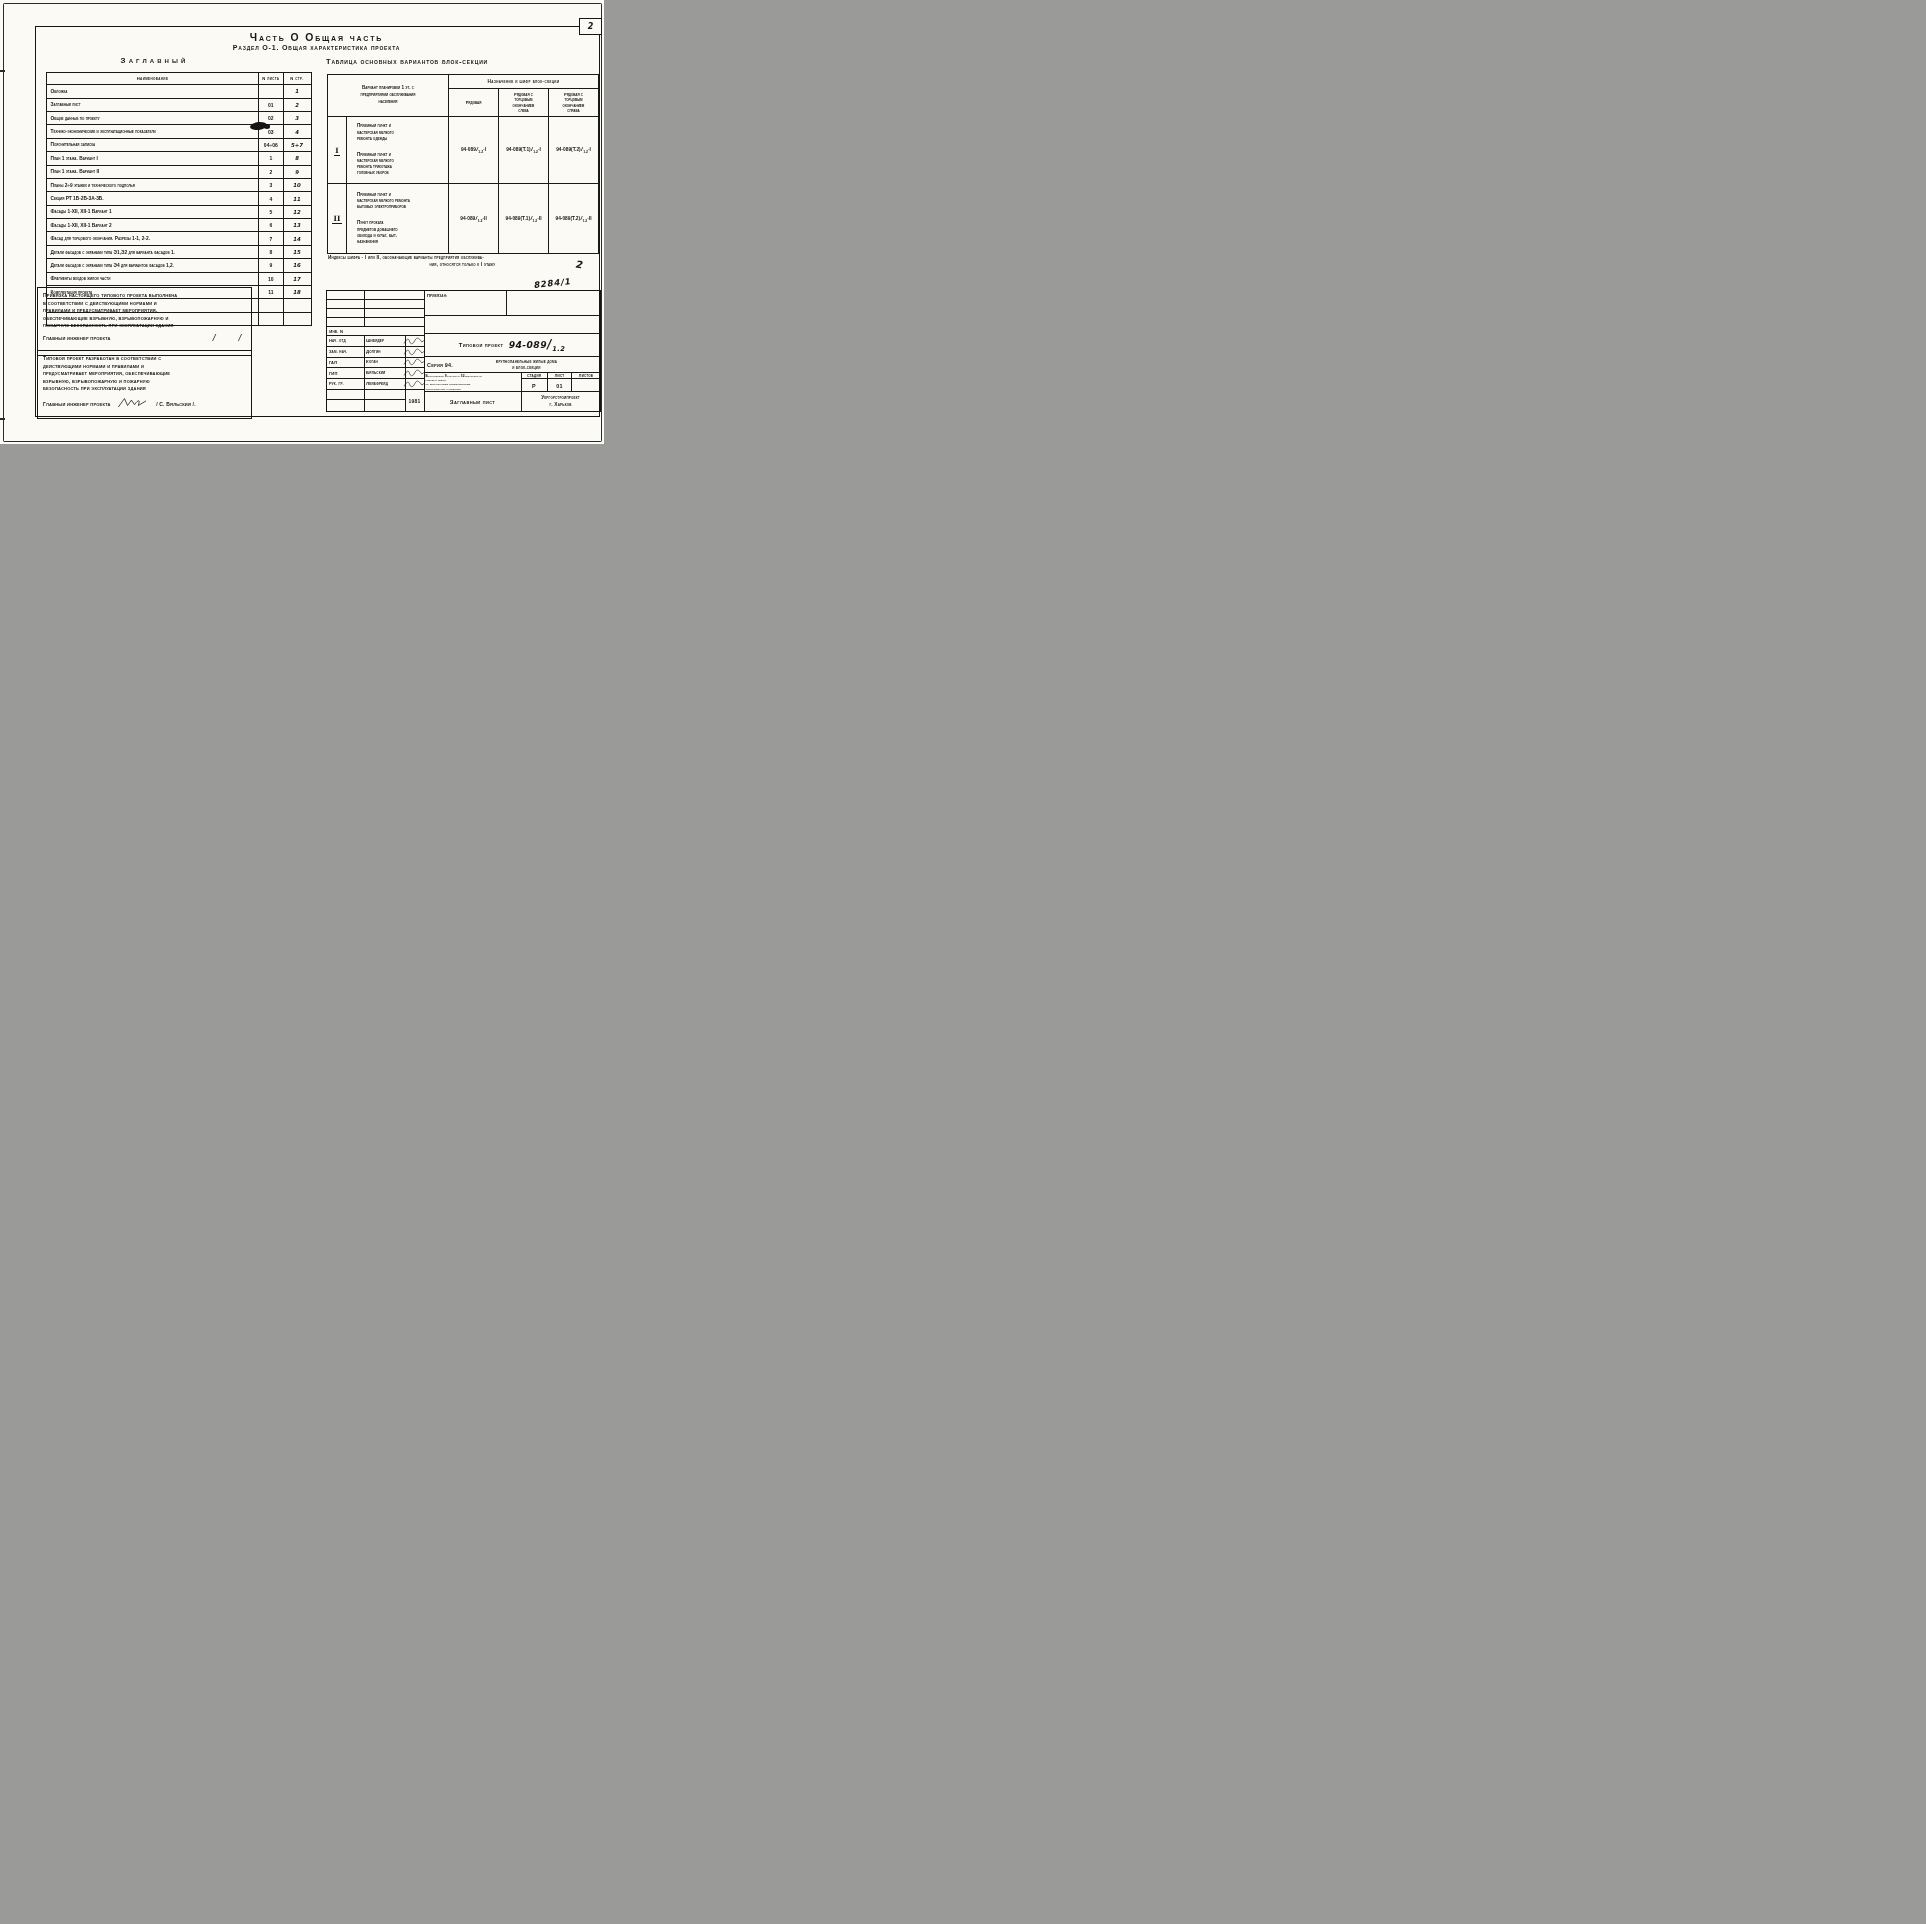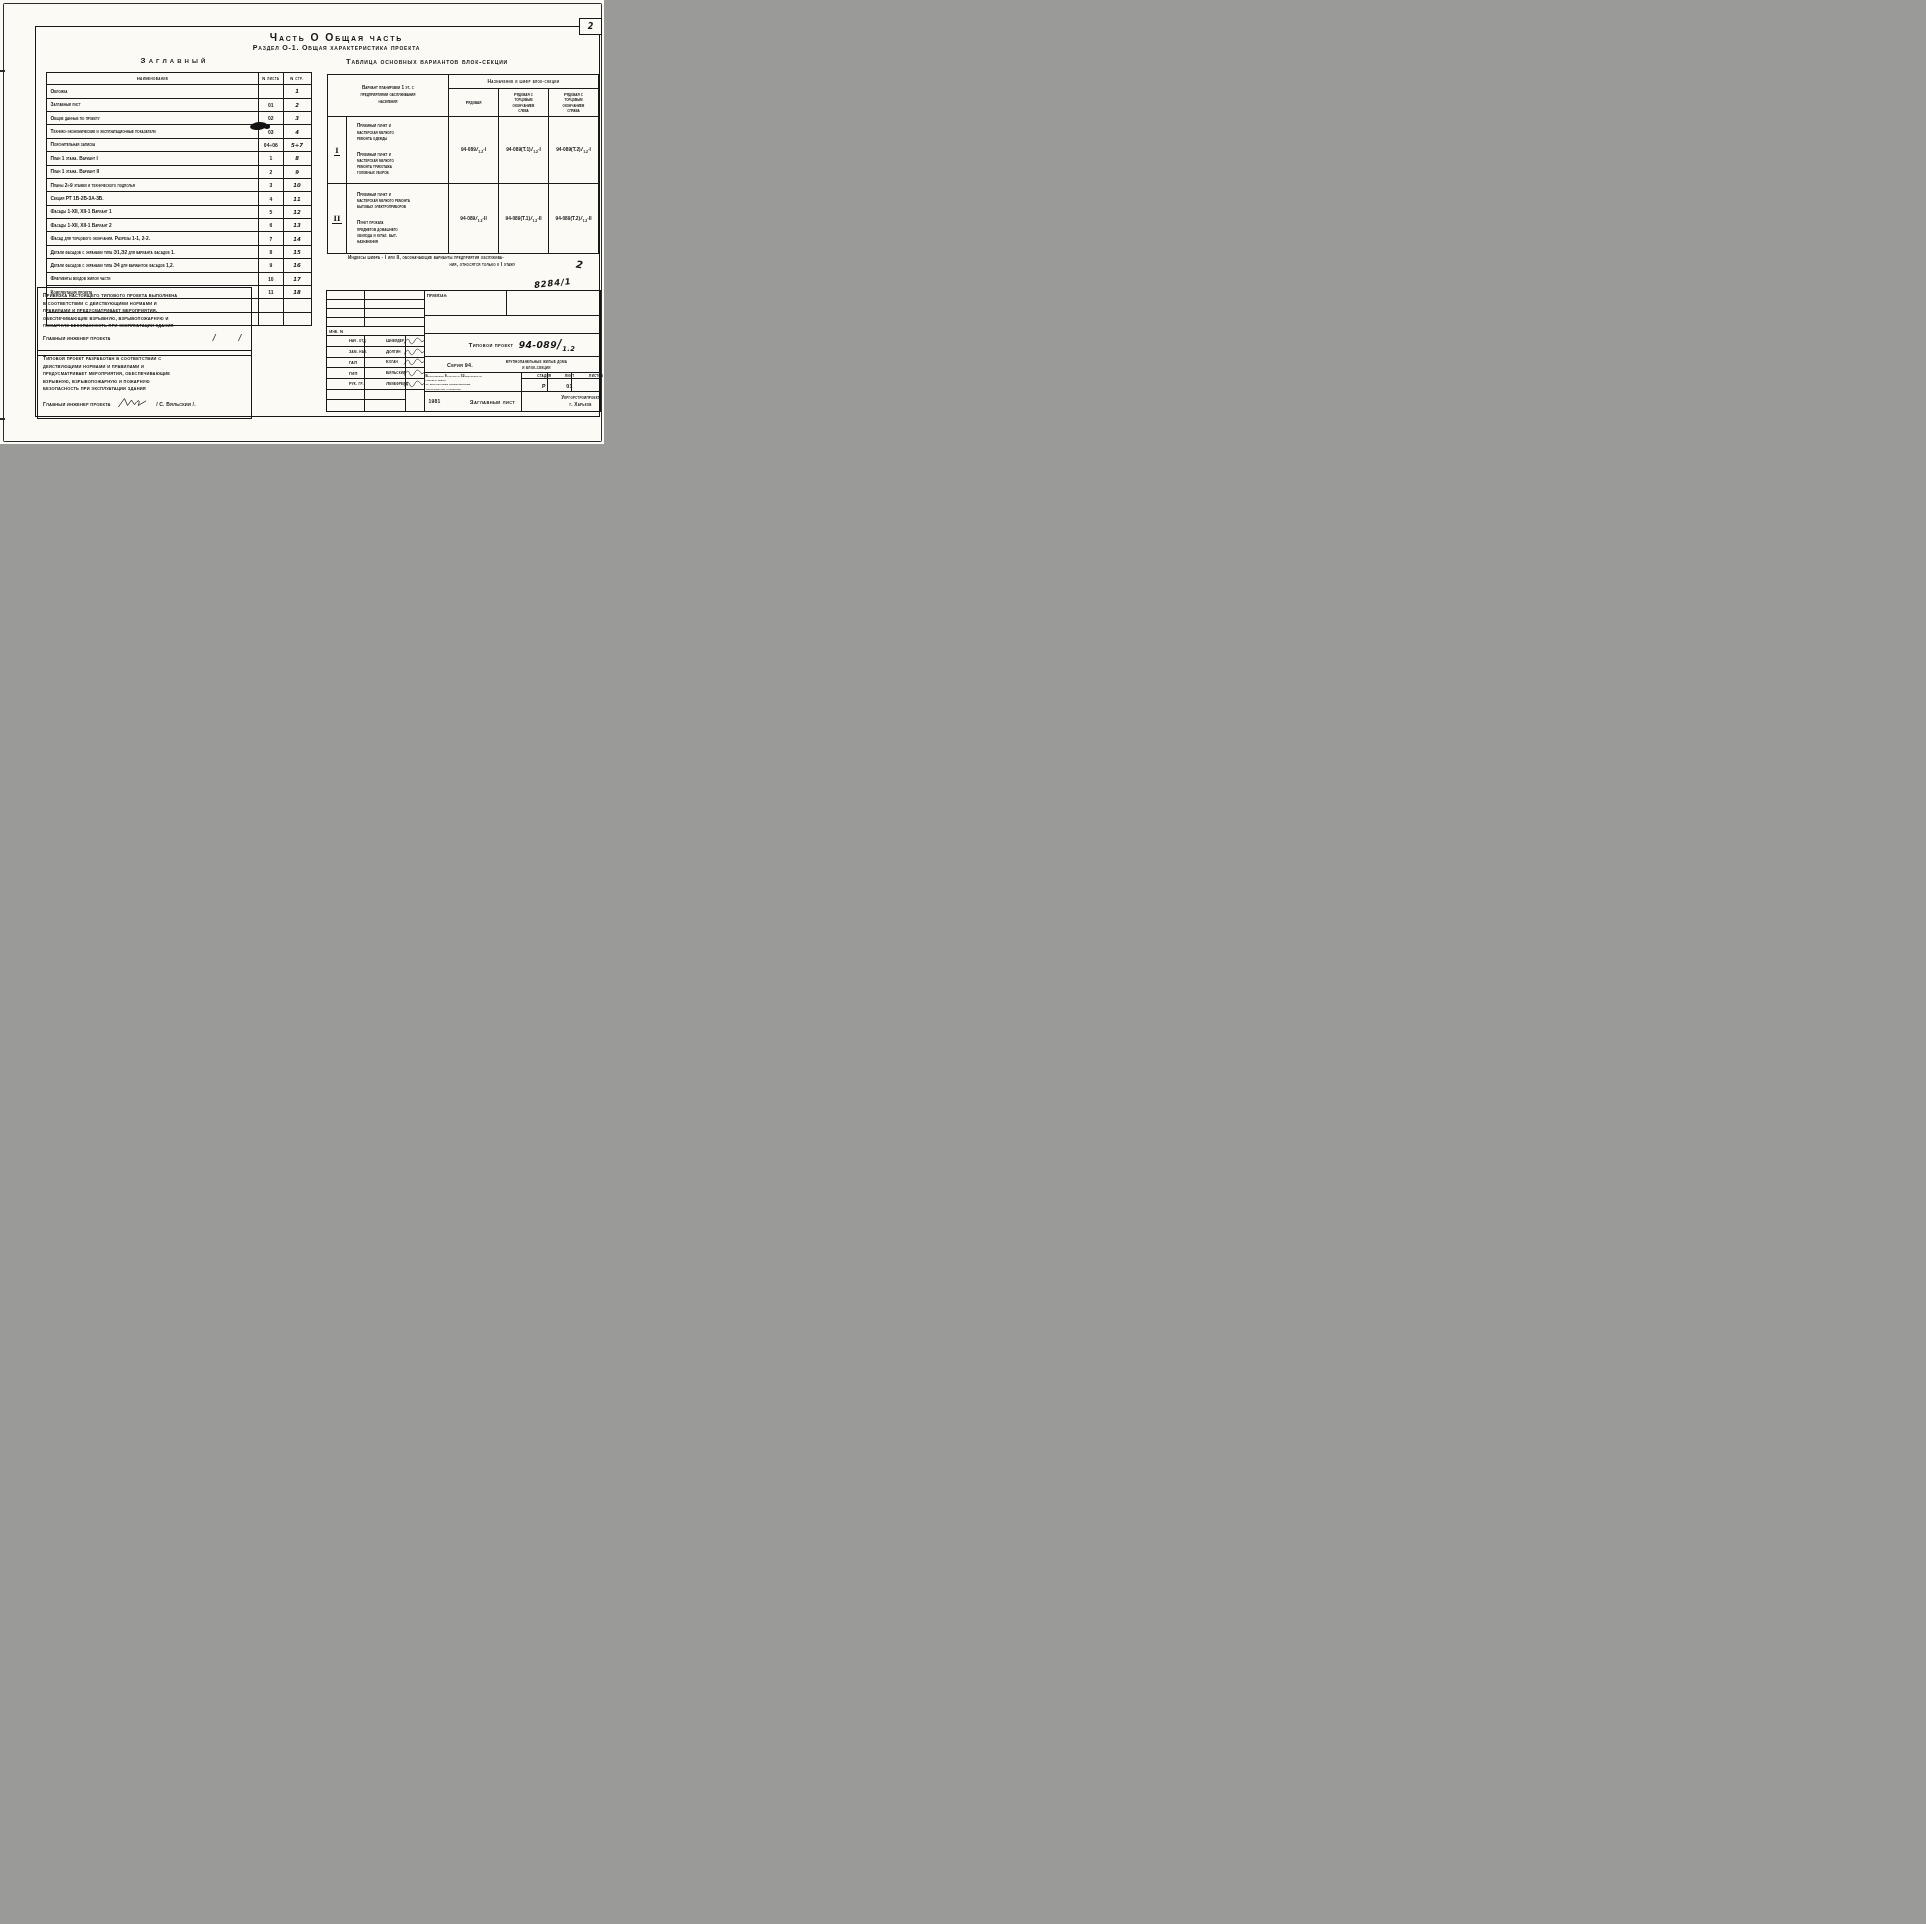--- a/index.html
+++ b/index.html
@@ -1,19 +1,19 @@
 <!DOCTYPE html>
 <html lang="ru" style="font-size:6.2px"><head>
 <meta charset="utf-8">
 <style>
   html,body{margin:0;padding:0;background:#9a9a98;}
   .sheet{position:relative;width:604px;height:444px;background:#fbfaf5;overflow:hidden;
          font-family:"Liberation Sans",sans-serif;color:#161616;}
   .abs{position:absolute;}
-  .d{font-weight:700;font-variant:small-caps;letter-spacing:0.2px;padding-left:20px;}
+  .d{font-weight:700;font-variant:small-caps;letter-spacing:0.2px;}
   .hw{font-family:"DejaVu Sans",sans-serif;font-style:italic;font-weight:600;}
   .outer{left:2.7px;top:2.7px;width:597px;height:437px;border:0.8px solid #2b2b2b;border-radius:1.2px;}
   .frame{left:35px;top:26px;width:563px;height:389px;border:1.2px solid #161616;}
   .dash{left:0;width:5px;height:1.5px;background:#2b2b2b;}
   .pagebox{left:579px;top:17.7px;width:21px;height:15.4px;border:1.2px solid #161616;background:#fbfaf5;
            display:flex;align-items:center;justify-content:center;font-size:8px;z-index:5;}
   .h1{left:35px;top:32px;width:563px;text-align:center;font-size:10.4px;letter-spacing:1.9px;}
   .h2{left:35px;top:44px;width:563px;text-align:center;font-size:7.1px;letter-spacing:0.8px;}
   .toc-title{left:87px;top:56px;width:135px;text-align:center;font-size:8px;letter-spacing:3.1px;}
   .var-title{left:326px;top:57px;width:273px;font-size:7.5px;letter-spacing:0.8px;}

